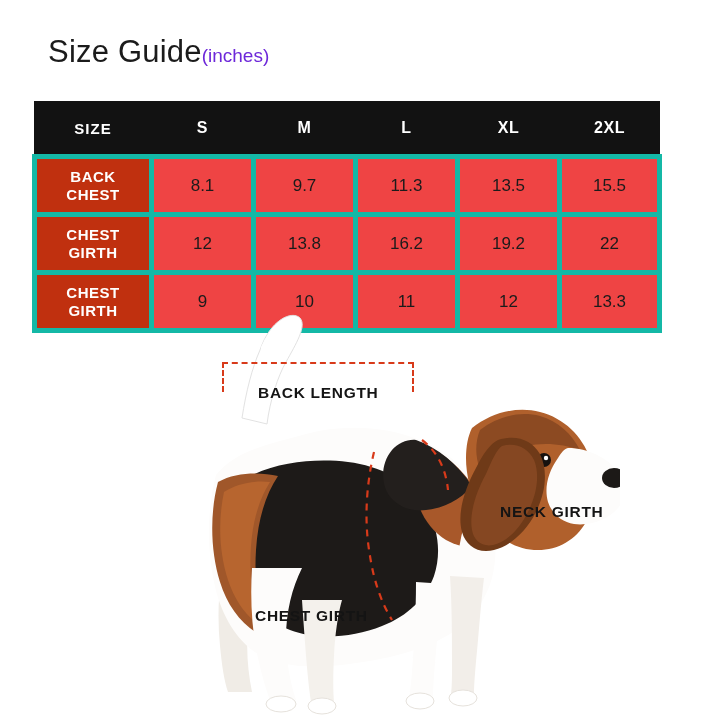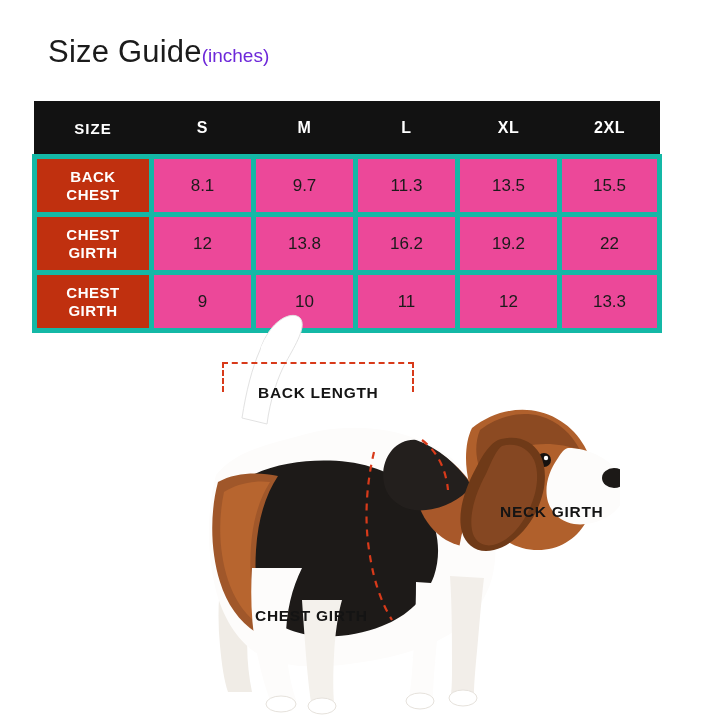--- a/index.html
+++ b/index.html
@@ -81,21 +81,21 @@
     line-height: 1.18;
     letter-spacing: 0.5px;
     border: 1px solid #c0300f;
   }
   .row-head span {
     display: block;
   }
   .cell-val {
     font-size: 17px;
     color: #1b1b1b;
-    background: #ec4899;
+    background: #ef4444;
   }
 
   
   col.c0 { width: 117px; }
   col.c1 { width: 102px; }
   col.c2 { width: 102px; }
   col.c3 { width: 102px; }
   col.c4 { width: 102px; }
   col.c5 { width: 100px; }
 

